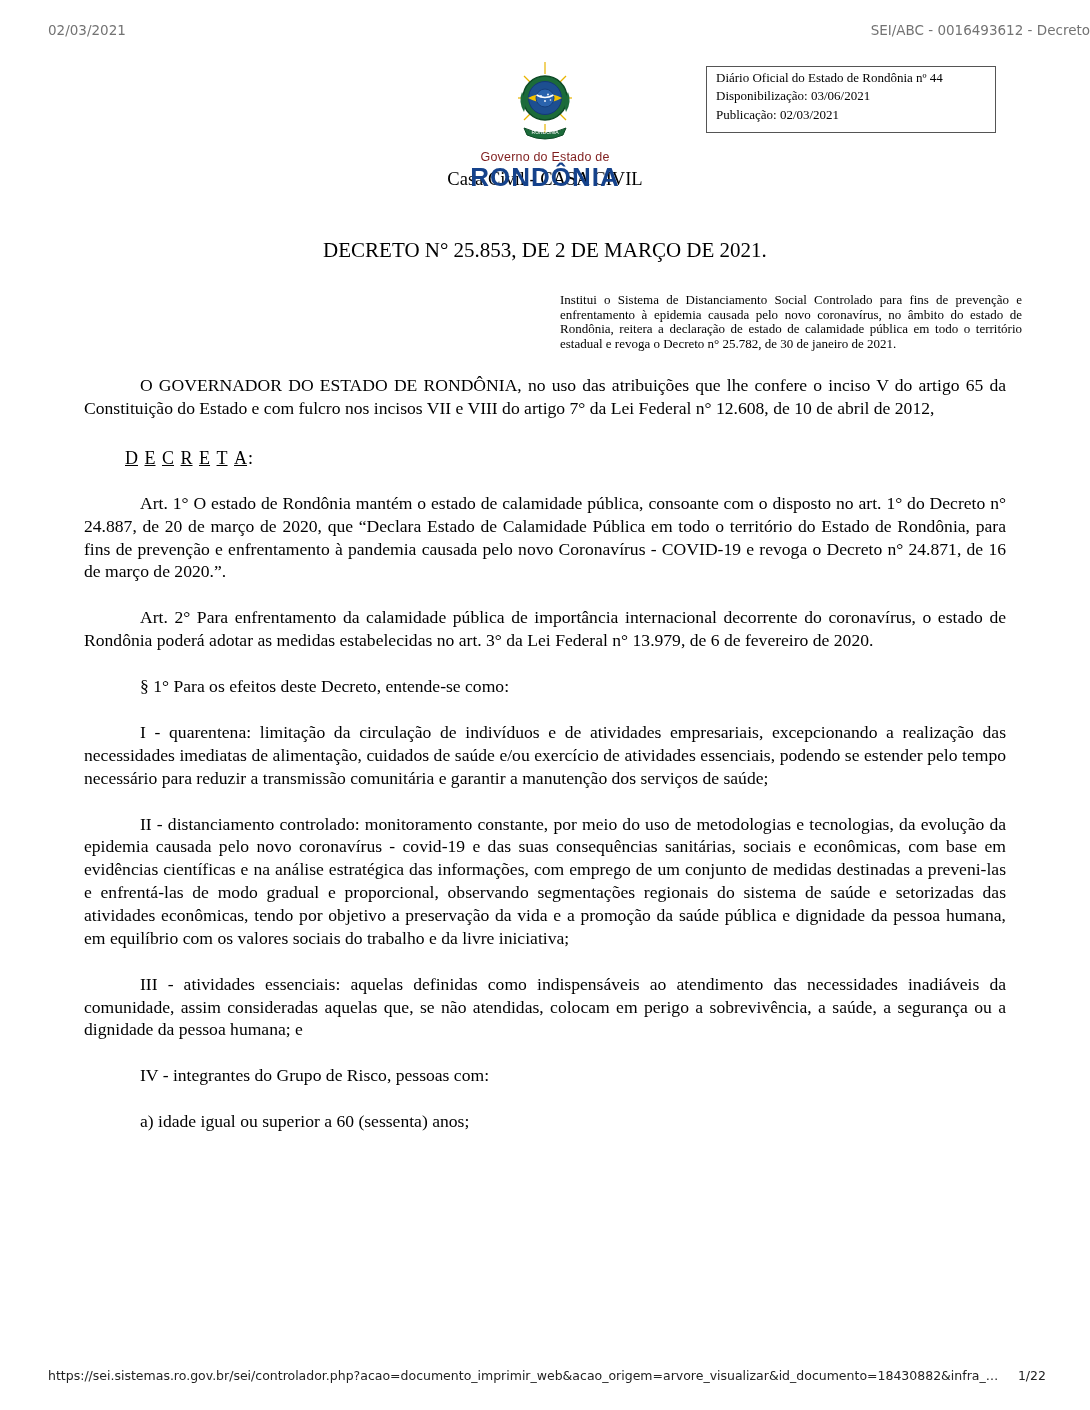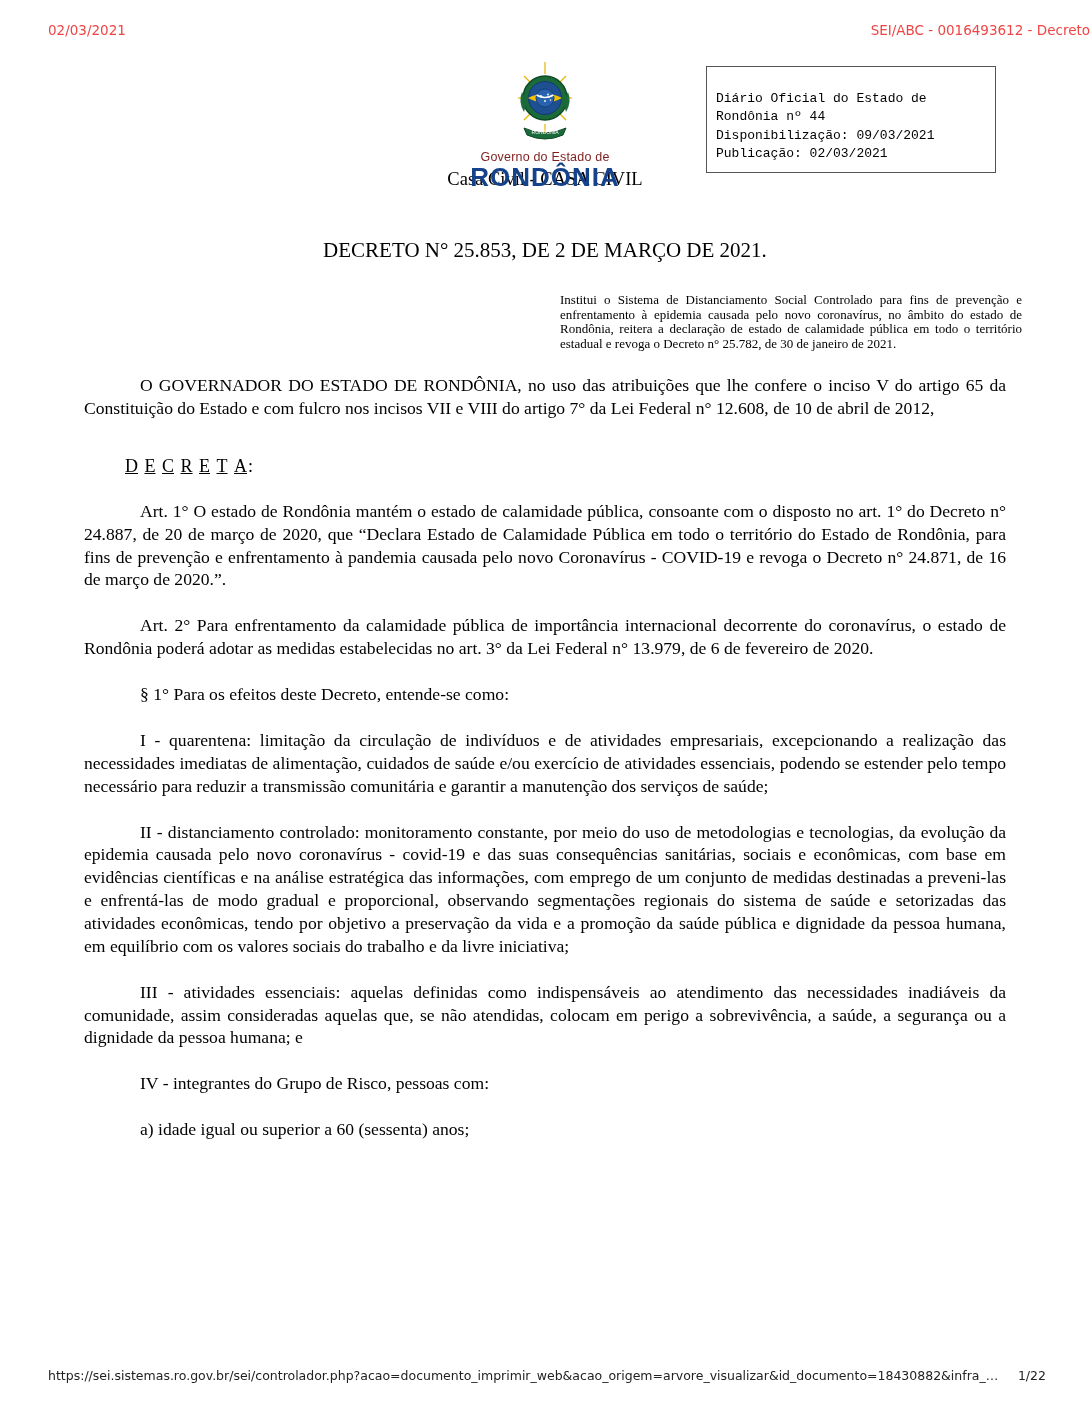--- a/index.html
+++ b/index.html
@@ -24,21 +24,21 @@
 
   
   .browser-header {
     position: absolute;
     top: 22px;
     left: 0;
     width: 1090px;
     height: 20px;
     font-family: "DejaVu Sans", sans-serif;
     font-size: 13.5px;
-    color: #ef4444;
+    color: #737373;
   }
   .browser-header .hdr-left {
     position: absolute;
     left: 48px;
     top: 0;
   }
   .browser-header .hdr-center {
     position: absolute;
     left: 0;
     top: 0;
@@ -109,22 +109,22 @@
     line-height: 1.05;
   }
 
   
   .pub-box {
     position: absolute;
     top: 8px;
     left: 638px;
     width: 290px;
     border: 1px solid #555;
-    padding: 23px 9px 8px 9px;
-    font-family: Liberation Mono, monospace;
+    padding: 2px 9px 8px 9px;
+    font-family: Liberation Serif, serif;
     font-size: 13px;
     line-height: 1.42;
     box-sizing: border-box;
   }
 
   .org-line {
     margin-top: 111px;
     text-align: center;
     font-size: 18.5px;
   }
@@ -147,21 +147,21 @@
     margin: 16px;
     margin-top: 23px;
     text-align: justify;
     font-size: 17.6px;
     line-height: 1.30;
     text-indent: 56px;
     hyphens: none;
   }
 
   .decreta {
-    margin-top: 36px;
+    margin-top: 28px;
     margin-left: 56px;
     font-size: 18px;
     letter-spacing: 0px;
   }
   .decreta span.u {
     text-decoration: underline;
     padding: 0 1px;
   }
 </style>
 </head>
@@ -211,21 +211,21 @@
           <path d="M10 30 q-4 10 2 20 q4 -10 -2 -20 z" fill="#1b6b3a"></path>
           <path d="M56 30 q4 10 -2 20 q-4 -10 2 -20 z" fill="#1b6b3a"></path>
         </svg>
       </div>
       <div class="gov-line">Governo do Estado de</div>
       <div class="gov-state">RONDÔNIA</div>
     </div>
 
     <div class="pub-box">
       <div>Diário Oficial do Estado de Rondônia nº 44</div>
-      <div>Disponibilização: 09/03/2021</div>
+      <div>Disponibilização: 03/06/2021</div>
       <div>Publicação: 02/03/2021</div>
     </div>
 
     <div class="org-line">Casa Civil - CASA CIVIL</div>
 
     <div class="decree-title">DECRETO N° 25.853, DE 2 DE MARÇO DE 2021.</div>
 
     <div class="ementa">Institui o Sistema de Distanciamento Social Controlado para fins de prevenção e enfrentamento à epidemia causada pelo novo coronavírus, no âmbito do estado de Rondônia, reitera a declaração de estado de calamidade pública em todo o território estadual e revoga o Decreto n° 25.782, de 30 de janeiro de 2021.</div>
 
     <p class="body">O GOVERNADOR DO ESTADO DE RONDÔNIA, no uso das atribuições que lhe confere o inciso V do artigo 65 da Constituição do Estado e com fulcro nos incisos VII e VIII do artigo 7° da Lei Federal n° 12.608, de 10 de abril de 2012,</p>

